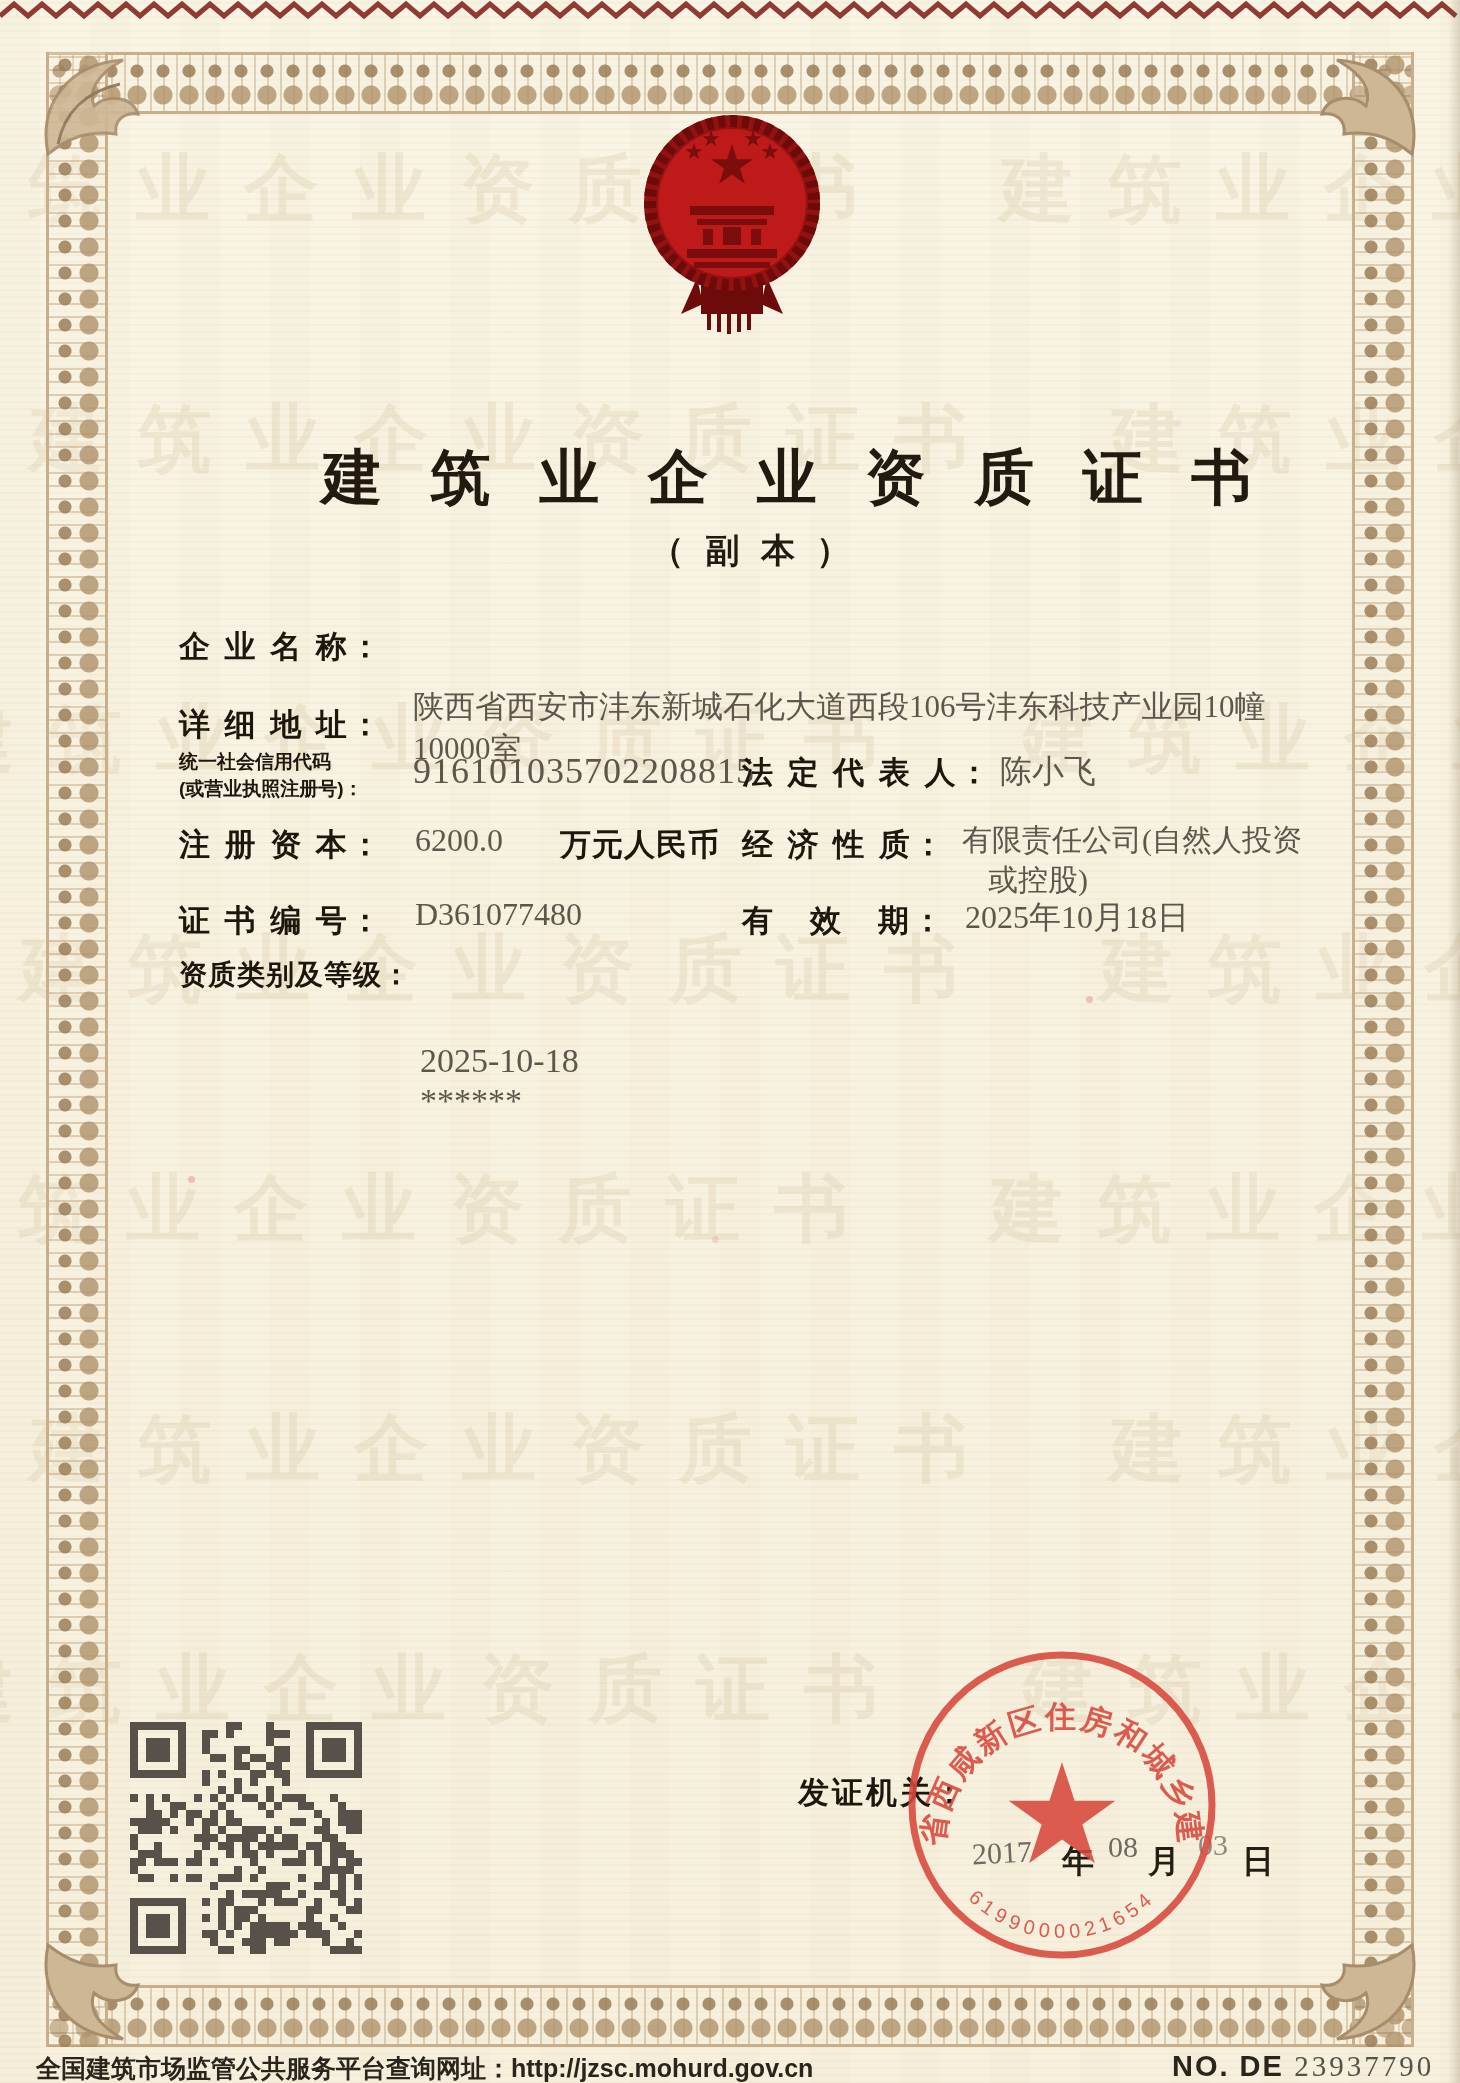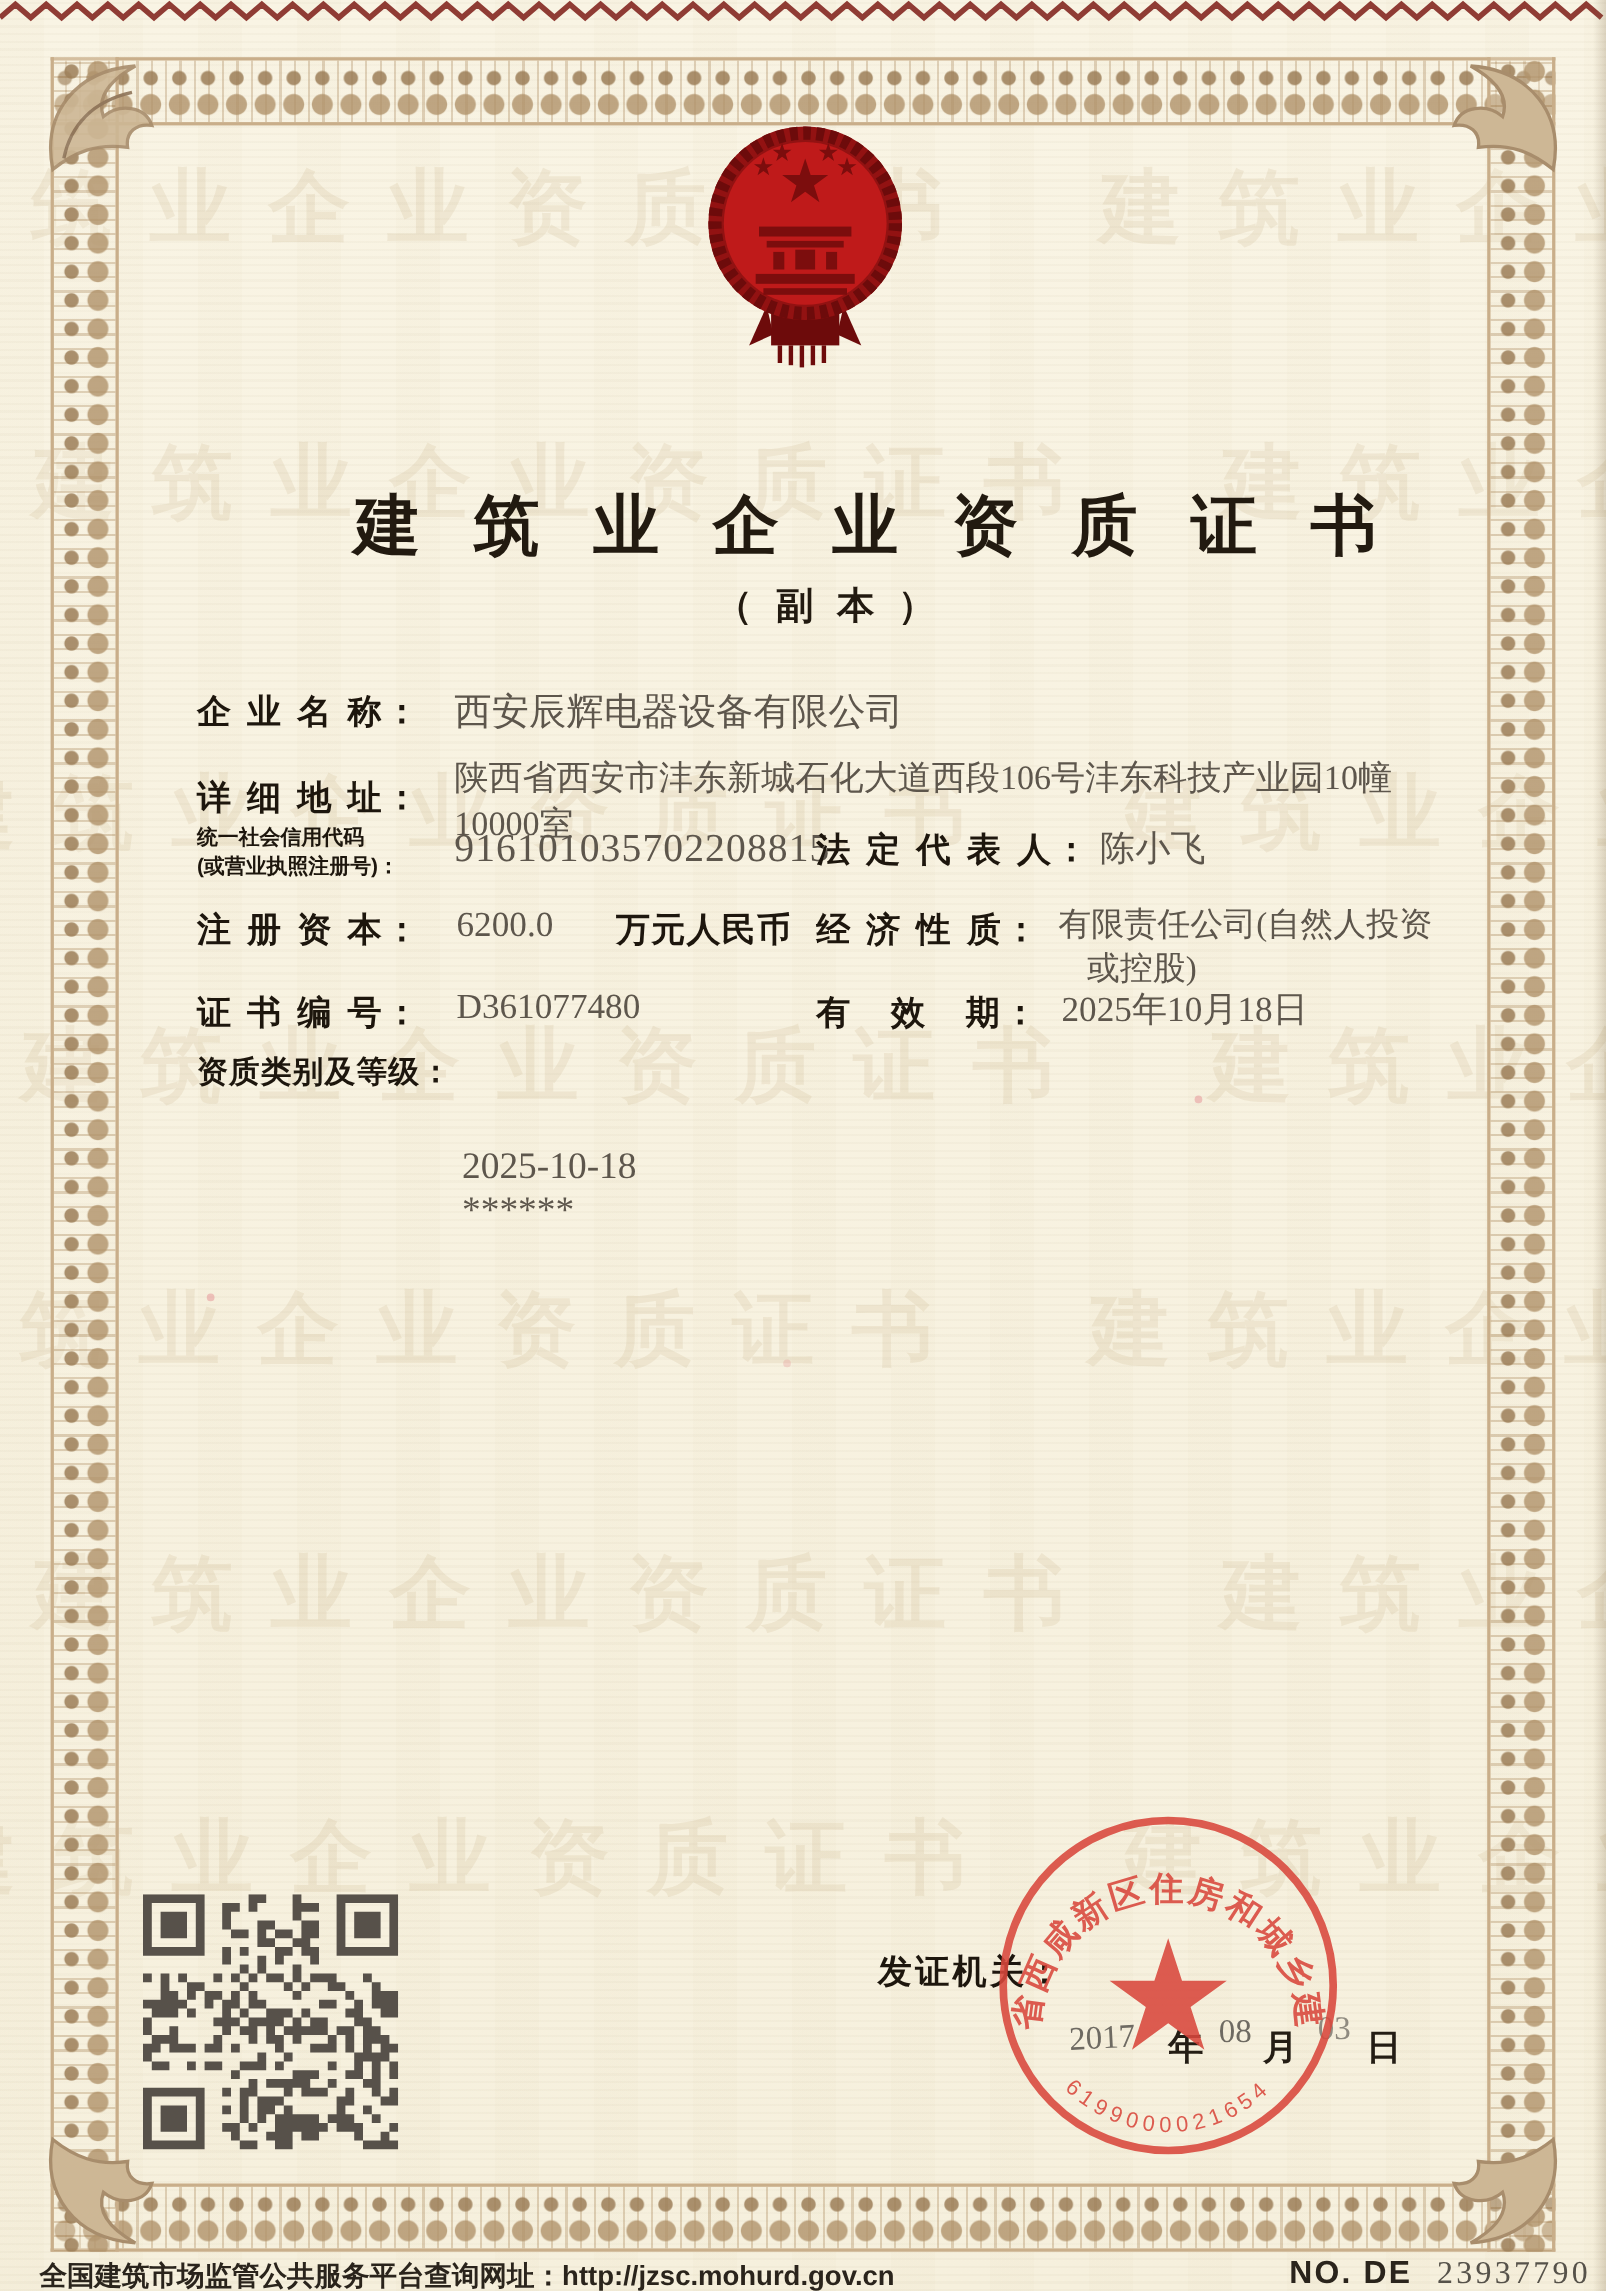--- a/index.html
+++ b/index.html
@@ -114,21 +114,20 @@
         <rect x="50" y="141" width="90" height="9"></rect>
         <rect x="57" y="154" width="76" height="6"></rect>
       </g>
     </g>
   </svg>
 
   <div class="abs title" style="left:322px;top:438px;">建 筑 业 企 业 资 质 证 书</div>
   <div class="abs subtitle" style="left:650px;top:528px;">（ 副 本 ）</div>
 
   <div class="abs lbl" style="left:179px;top:626px;">企 业 名 称：</div>
-  <div class="abs val" style="left:413px;top:624px;font-size:34px;">西安辰辉电器设备有限公司</div>
 
   <div class="abs lbl" style="left:179px;top:704px;">详 细 地 址：</div>
   <div class="abs val" style="left:413px;top:686px;font-size:31px;">陕西省西安市沣东新城石化大道西段106号沣东科技产业园10幢</div>
   <div class="abs val" style="left:413px;top:728px;font-size:31px;">10000室</div>
 
   <div class="abs lbl-s" style="left:179px;top:748px;">统一社会信用代码</div>
   <div class="abs lbl-s" style="left:179px;top:775px;">(或营业执照注册号)：</div>
   <div class="abs val" style="left:413px;top:750px;font-size:36px;letter-spacing:1px;">916101035702208815</div>
   <div class="abs lbl" style="left:742px;top:752px;">法 定 代 表 人：</div>
   <div class="abs val" style="left:972px;top:750px;margin-left:28px;">陈小飞</div>
@@ -180,17 +179,17 @@
       <textPath href="#seal-arc-top" startOffset="50%" text-anchor="middle">陕西省西咸新区住房和城乡建设局</textPath>
     </text>
     <text fill="#d9473c" font-size="20" font-family="Liberation Sans, sans-serif" letter-spacing="5">
       <textPath href="#seal-arc-bottom" startOffset="50%" text-anchor="middle">6199000021654</textPath>
     </text>
   </svg>
 
   <div class="abs footer-note" style="left:36px;top:2052px;">全国建筑市场监管公共服务平台查询网址：http://jzsc.mohurd.gov.cn</div>
   <div class="abs" style="left:1172px;top:2050px;white-space:nowrap;">
     <span class="serial-prefix">NO. DE</span>
-    <span class="serial-num" style="margin-left:18px;">23937790</span>
+    <span class="serial-num" style="margin-left:6px;">23937790</span>
   </div>
 
   <div class="abs edge-r"></div>
 </div>
 
 </body></html>

